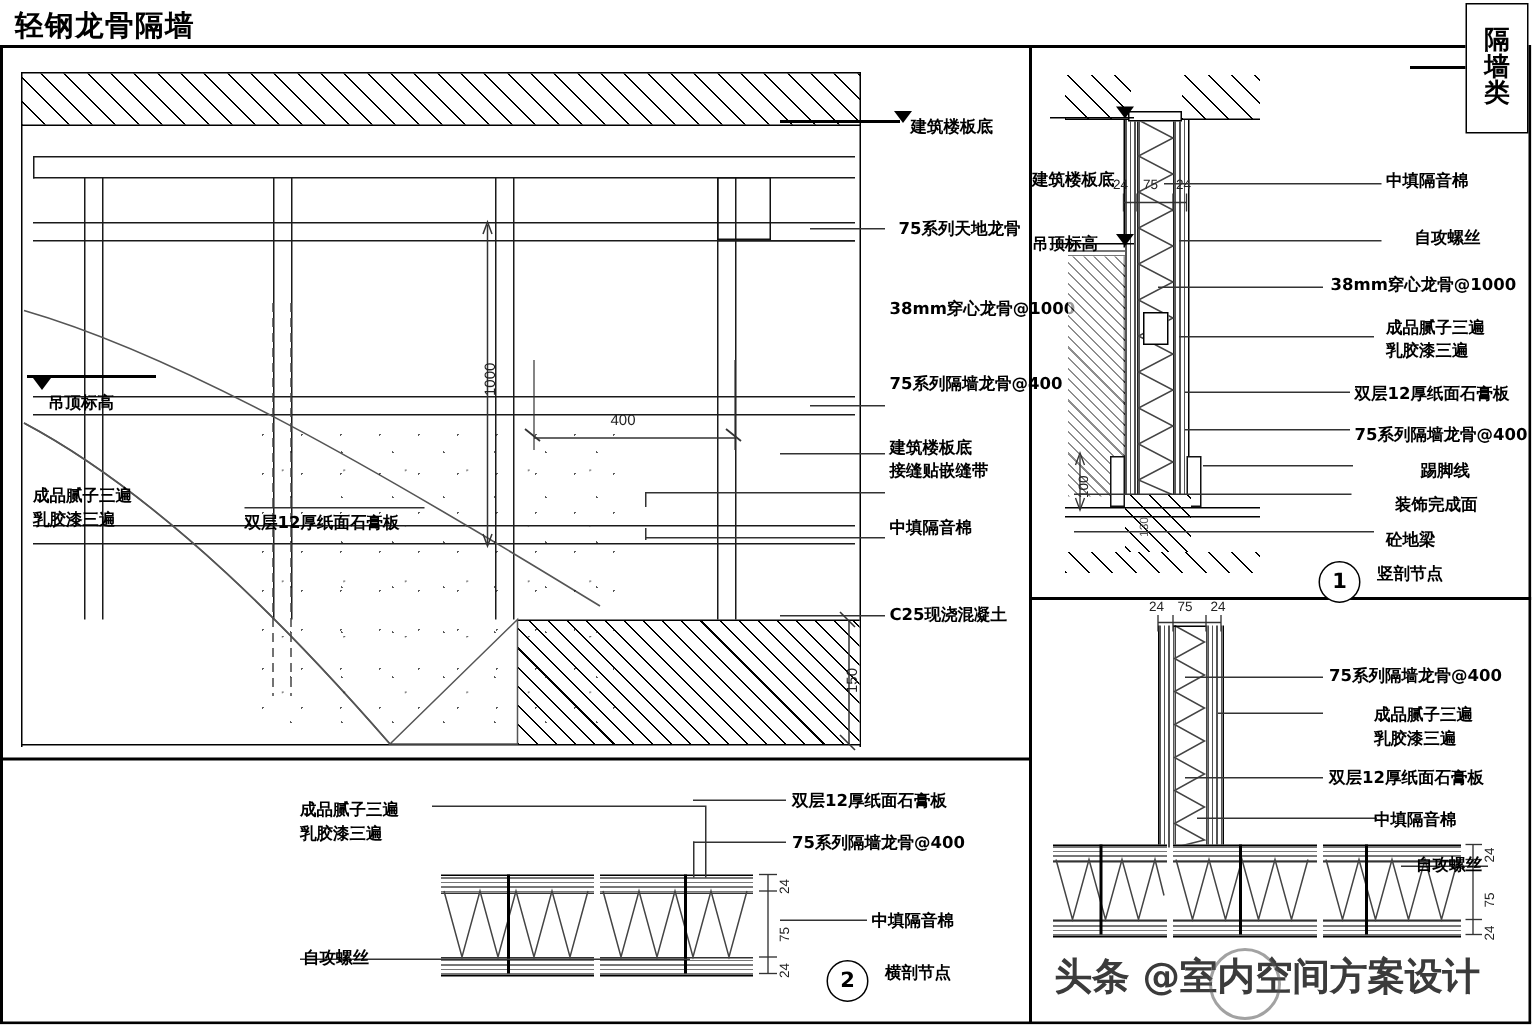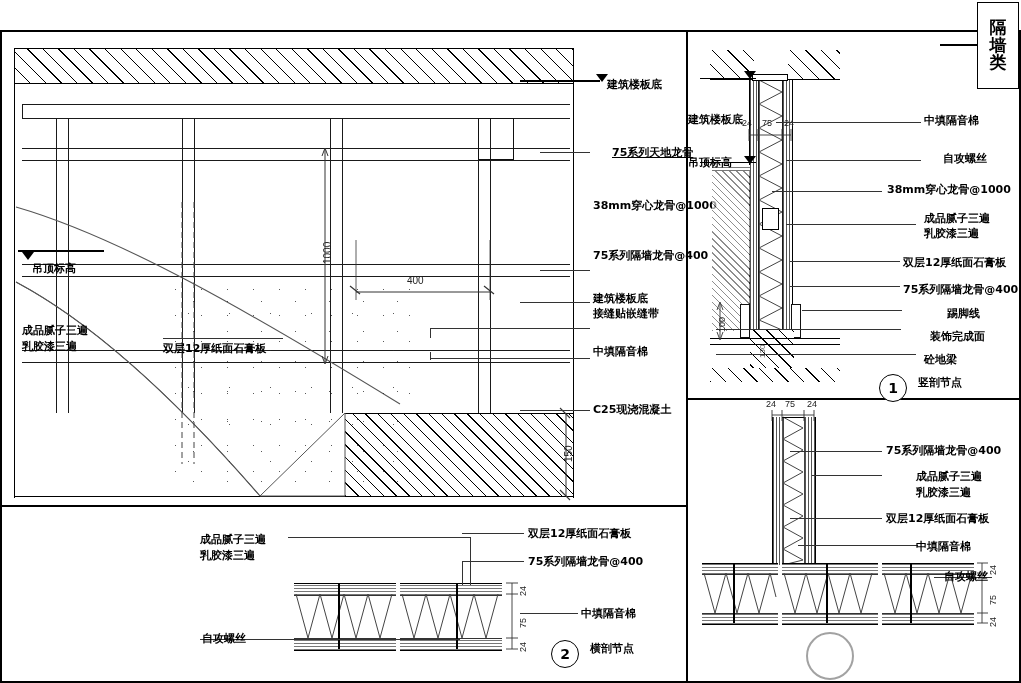--- a/index.html
+++ b/index.html
@@ -124,20 +124,21 @@
     font-size:25px;font-weight:bold;color:#3a3a3a;
     white-space:nowrap;opacity:.8;
   }
   svg{display:block;overflow:visible;}
 </style>
 </head>
 <body>
 
 <div id="sheet">
 
+  <div class="title-text">轻钢龙骨隔墙</div>
   <div class="title-rule"></div>
 
   <div class="cat-box">
     <span>隔</span>
     <span>墙</span>
     <span>类</span>
   </div>
 
   <div class="ln hln ln2 abs" style="left:940px;top:44px;width:37px;height:1.5px;"></div>
 
@@ -245,21 +246,21 @@
     <div class="leader" style="left:540px;top:238px;width:50px;"></div>
     <div class="leader" style="left:520px;top:270px;width:70px;"></div>
     <div class="leader" style="left:430px;top:296px;width:160px;"></div>
     <div class="leader" style="left:430px;top:326px;width:160px;"></div>
     <div class="leader" style="left:520px;top:378px;width:70px;"></div>
     <div class="leadv" style="left:430px;top:296px;height:10px;"></div>
     <div class="leadv" style="left:430px;top:320px;height:8px;"></div>
   </div>
 
   <div class="lbl" style="left:607px;top:78px;">建筑楼板底</div>
-  <div class="lbl" style="left:612px;top:146px;text-decoration:underline;">75系列天地龙骨</div>
+  <div class="lbl" style="left:599px;top:146px;">75系列天地龙骨</div>
   <div class="lbl" style="left:593px;top:199px;">38mm穿心龙骨@1000</div>
   <div class="lbl" style="left:593px;top:249px;">75系列隔墙龙骨@400</div>
   <div class="lbl" style="left:593px;top:292px;">建筑楼板底</div>
   <div class="lbl" style="left:593px;top:307px;text-align:center;">接缝贴嵌缝带</div>
   <div class="lbl" style="left:593px;top:345px;">中填隔音棉</div>
   <div class="lbl" style="left:593px;top:403px;">C25现浇混凝土</div>
 
   <div class="abs" style="left:686px;top:32px;width:335px;height:366px;">
 
     <div class="abs hatch-slab" style="left:24px;top:18px;width:44px;height:30px;"></div>
@@ -463,15 +464,16 @@
     <div class="leader" style="left:248px;top:178px;width:58px;"></div>
   </div>
 
   <div class="lbl" style="left:886px;top:444px;">75系列隔墙龙骨@400</div>
   <div class="lbl" style="left:916px;top:470px;">成品腻子三遍</div>
   <div class="lbl" style="left:916px;top:486px;">乳胶漆三遍</div>
   <div class="lbl" style="left:886px;top:512px;">双层12厚纸面石膏板</div>
   <div class="lbl" style="left:916px;top:540px;">中填隔音棉</div>
   <div class="lbl" style="left:944px;top:570px;">自攻螺丝</div>
 
+  <div class="wm">头条 @室内空间方案设计</div>
   <div class="wm-ring"></div>
 
 </div>
 
 </body></html>

